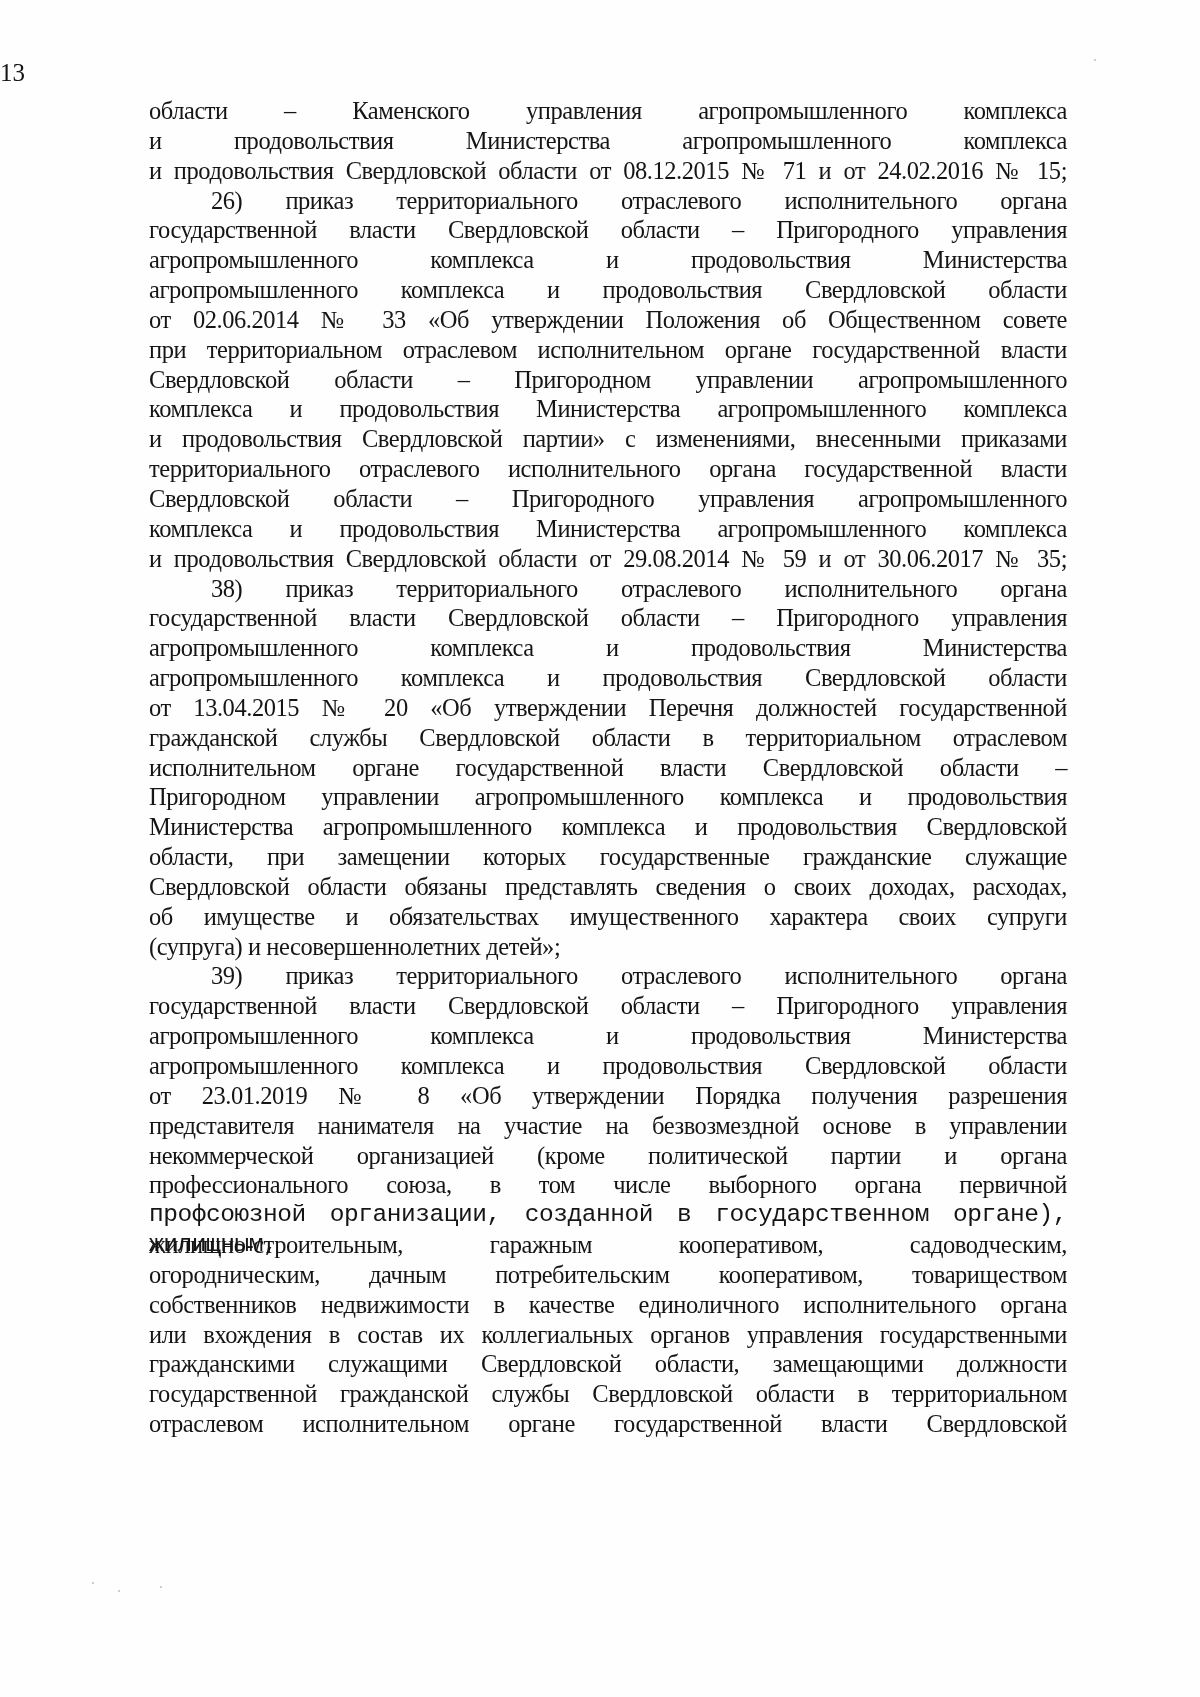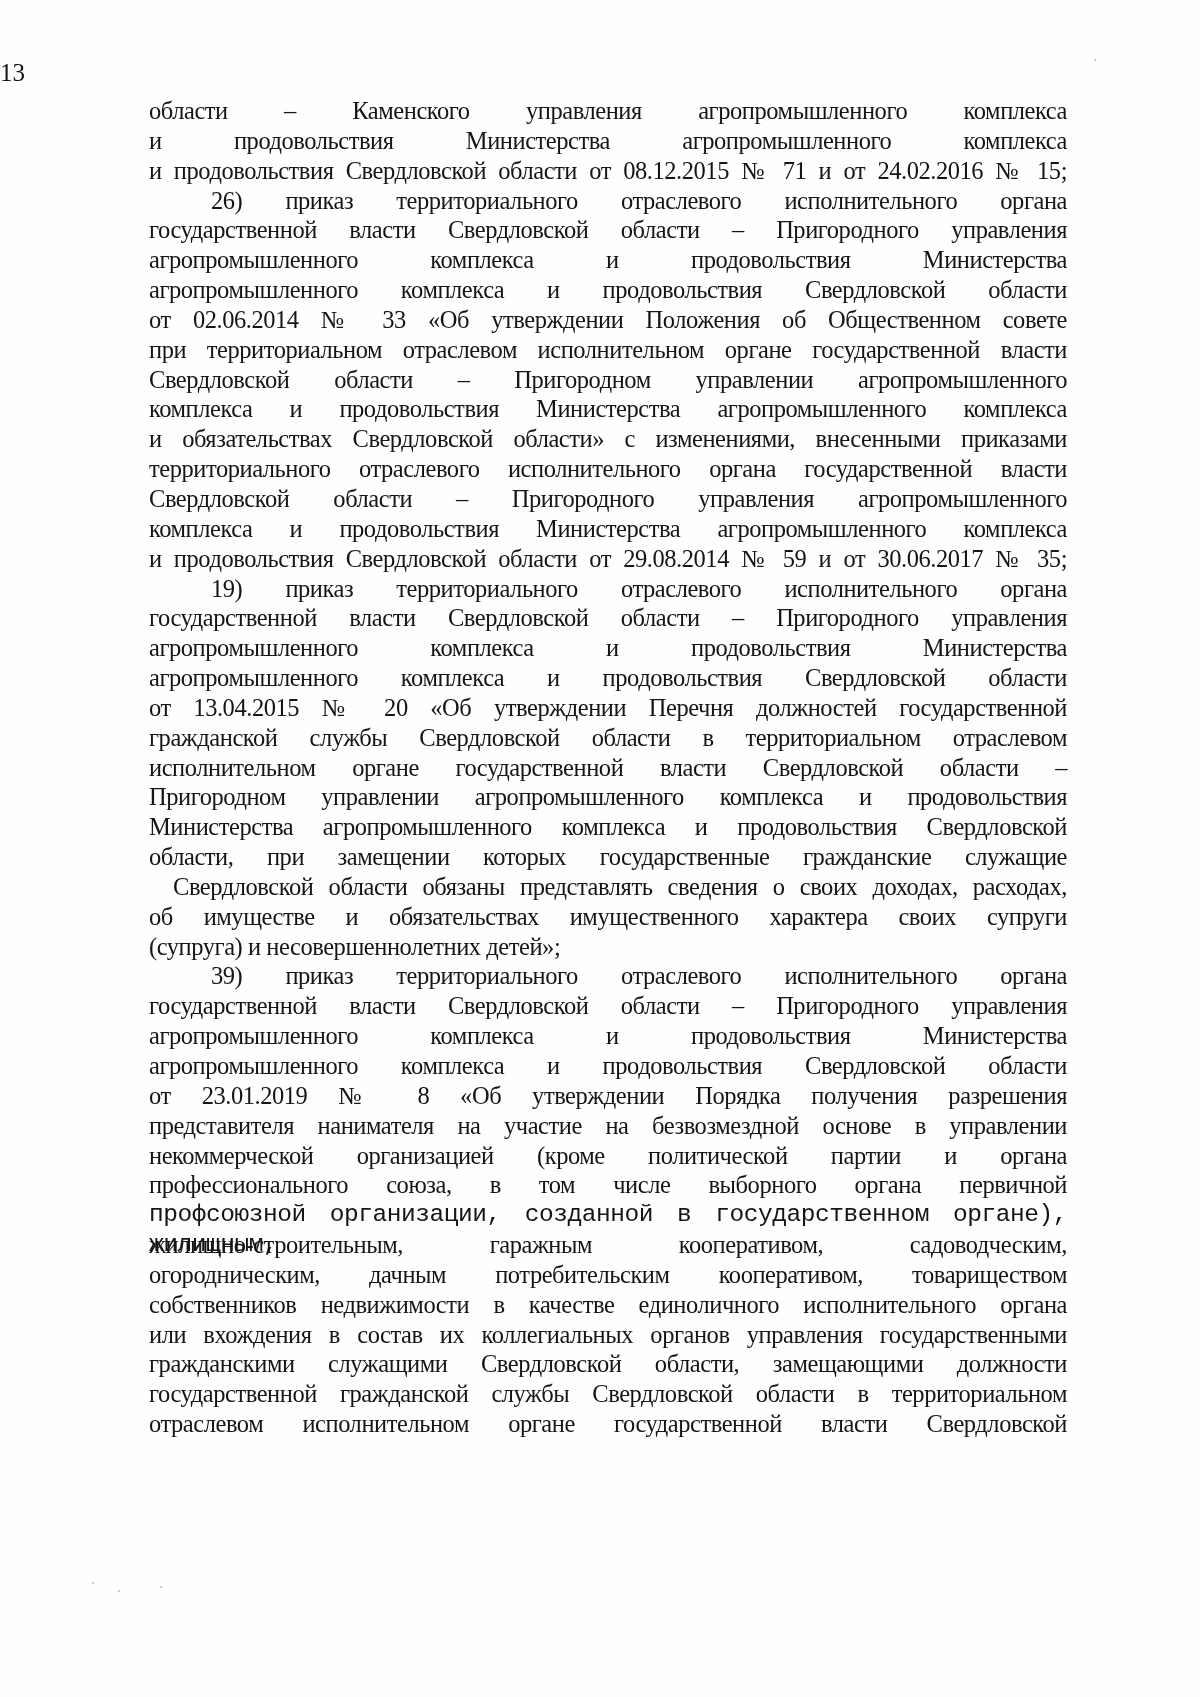--- a/index.html
+++ b/index.html
@@ -51,39 +51,39 @@
 
     <div class="paragraph">
       <span class="line indent" style="white-space: normal;">26) приказ территориального отраслевого исполнительного органа</span>
       <span class="line" style="white-space: normal;">государственной власти Свердловской области – Пригородного управления</span>
       <span class="line" style="white-space: normal;">агропромышленного комплекса и продовольствия Министерства</span>
       <span class="line" style="white-space: normal;">агропромышленного комплекса и продовольствия Свердловской области</span>
       <span class="line" style="white-space: normal;">от 02.06.2014 № 33 «Об утверждении Положения об Общественном совете</span>
       <span class="line" style="white-space: normal;">при территориальном отраслевом исполнительном органе государственной власти</span>
       <span class="line" style="white-space: normal;">Свердловской области – Пригородном управлении агропромышленного</span>
       <span class="line" style="white-space: normal;">комплекса и продовольствия Министерства агропромышленного комплекса</span>
-      <span class="line" style="white-space: normal;">и обязательствах Свердловской области» с изменениями, внесенными приказами</span>
+      <span class="line" style="white-space: normal;">и продовольствия Свердловской партии» с изменениями, внесенными приказами</span>
       <span class="line" style="white-space: normal;">территориального отраслевого исполнительного органа государственной власти</span>
       <span class="line" style="white-space: normal;">Свердловской области – Пригородного управления агропромышленного</span>
       <span class="line" style="white-space: normal;">комплекса и продовольствия Министерства агропромышленного комплекса</span>
       <span class="line" style="white-space: normal;">и продовольствия Свердловской области от 29.08.2014 № 59 и от 30.06.2017 № 35;</span>
     </div>
 
     <div class="paragraph">
-      <span class="line indent" style="white-space: normal;">19) приказ территориального отраслевого исполнительного органа</span>
+      <span class="line indent" style="white-space: normal;">38) приказ территориального отраслевого исполнительного органа</span>
       <span class="line" style="white-space: normal;">государственной власти Свердловской области – Пригородного управления</span>
       <span class="line" style="white-space: normal;">агропромышленного комплекса и продовольствия Министерства</span>
       <span class="line" style="white-space: normal;">агропромышленного комплекса и продовольствия Свердловской области</span>
       <span class="line" style="white-space: normal;">от 13.04.2015 № 20 «Об утверждении Перечня должностей государственной</span>
       <span class="line" style="white-space: normal;">гражданской службы Свердловской области в территориальном отраслевом</span>
       <span class="line" style="white-space: normal;">исполнительном органе государственной власти Свердловской области –</span>
       <span class="line" style="white-space: normal;">Пригородном управлении агропромышленного комплекса и продовольствия</span>
       <span class="line" style="white-space: normal;">Министерства агропромышленного комплекса и продовольствия Свердловской</span>
       <span class="line" style="white-space: normal;">области, при замещении которых государственные гражданские служащие</span>
-      <span class="line" style="white-space: normal; margin-left: 24px;">Свердловской области обязаны представлять сведения о своих доходах, расходах,</span>
+      <span class="line" style="white-space: normal;">Свердловской области обязаны представлять сведения о своих доходах, расходах,</span>
       <span class="line" style="white-space: normal; font-family: Liberation Serif, serif;">об имуществе и обязательствах имущественного характера своих супруги</span>
       <span class="line last" style="white-space: normal;">(супруга) и несовершеннолетних детей»;</span>
     </div>
 
     <div class="paragraph">
       <span class="line indent" style="white-space: normal;">39) приказ территориального отраслевого исполнительного органа</span>
       <span class="line" style="white-space: normal;">государственной власти Свердловской области – Пригородного управления</span>
       <span class="line" style="white-space: normal;">агропромышленного комплекса и продовольствия Министерства</span>
       <span class="line" style="white-space: normal;">агропромышленного комплекса и продовольствия Свердловской области</span>
       <span class="line" style="white-space: normal;">от 23.01.2019 № 8 «Об утверждении Порядка получения разрешения</span>

